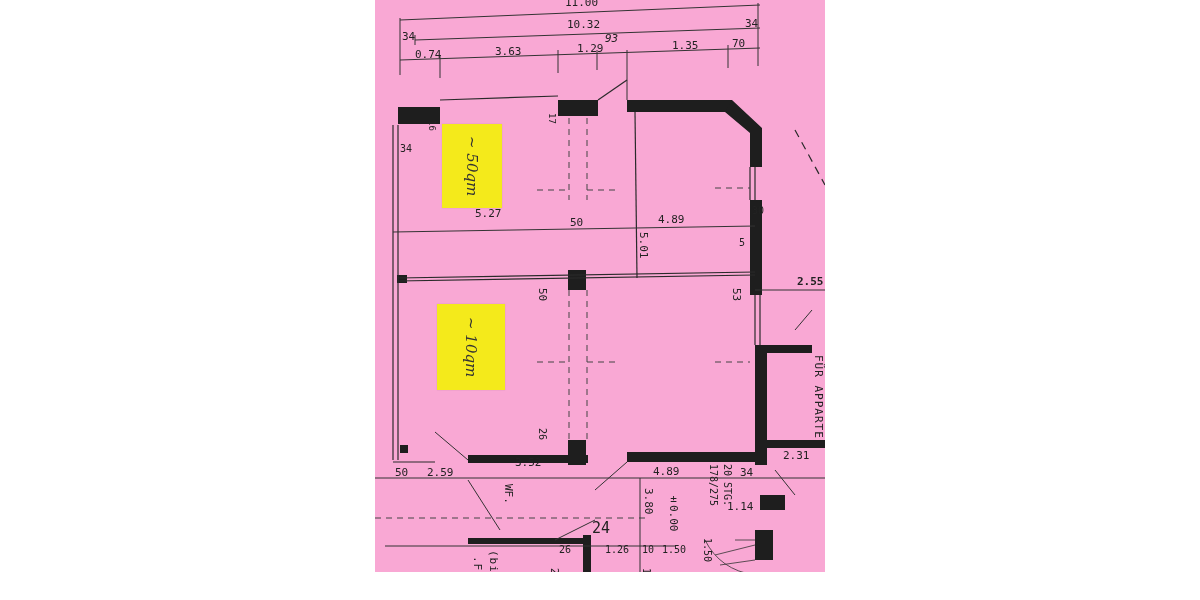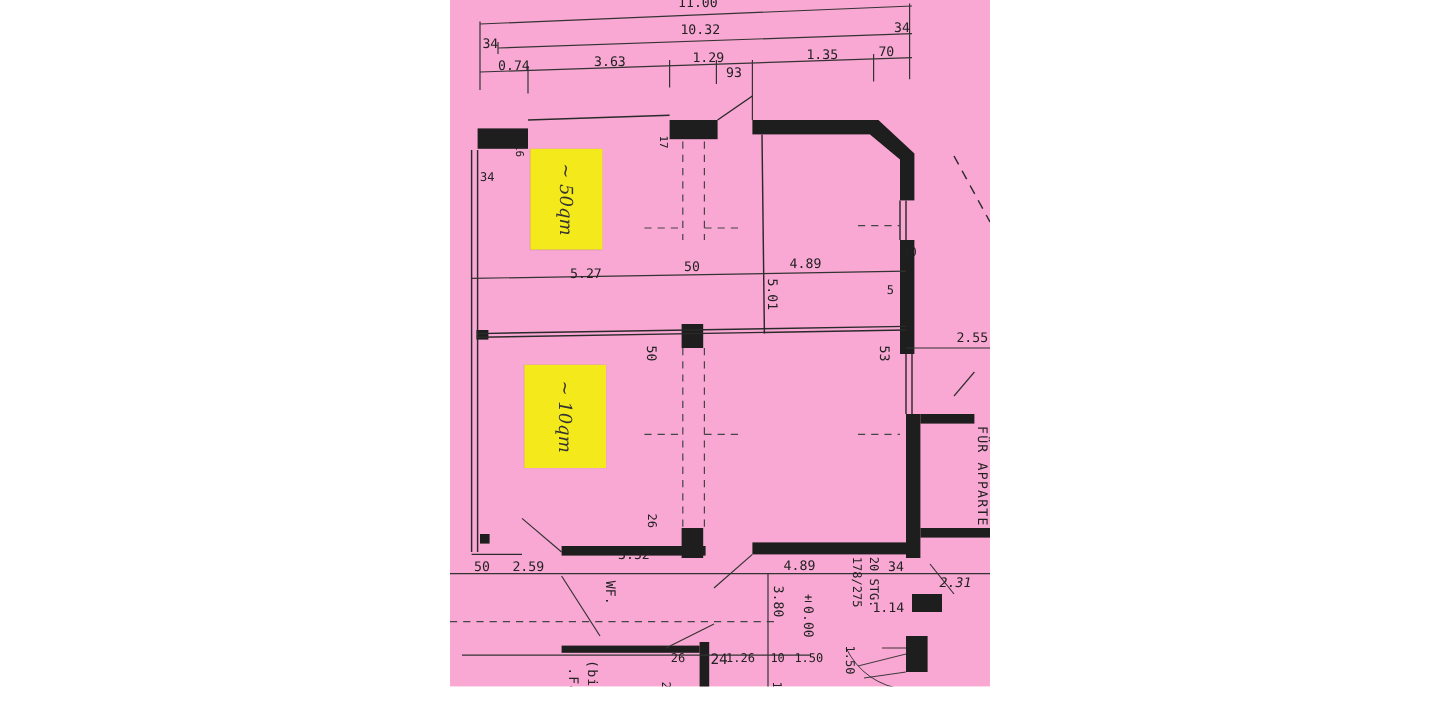--- a/index.html
+++ b/index.html
@@ -129,63 +129,63 @@
     </g>
   </svg>
 
   <div class="dim" style="left:190px;top:-3px;">11.00</div>
   <div class="dim" style="left:192px;top:19px;">10.32</div>
   <div class="dim" style="left:27px;top:31px;">34</div>
   <div class="dim" style="left:370px;top:18px;">34</div>
   <div class="dim" style="left:40px;top:49px;">0.74</div>
   <div class="dim" style="left:120px;top:46px;">3.63</div>
   <div class="dim" style="left:202px;top:43px;">1.29</div>
-  <div class="dim" style="left:230px;top:55px;">93</div>
+  <div class="dim" style="left:230px;top:33px;font-style:italic;">93</div>
   <div class="dim" style="left:297px;top:40px;">1.35</div>
   <div class="dim" style="left:357px;top:38px;">70</div>
 
   <div class="dim v" style="left:52px;top:120px;font-size:9px;">16</div>
   <div class="dim v" style="left:172px;top:113px;font-size:9px;">17</div>
   <div class="dim" style="left:25px;top:144px;font-size:10px;">34</div>
-  <div class="dim" style="left:100px;top:223px;">5.27</div>
+  <div class="dim" style="left:100px;top:208px;">5.27</div>
   <div class="dim" style="left:195px;top:217px;">50</div>
   <div class="dim" style="left:283px;top:214px;">4.89</div>
   <div class="dim v" style="left:263px;top:232px;">5.01</div>
   <div class="dim" style="left:377px;top:206px;font-size:10px;">30</div>
   <div class="dim" style="left:364px;top:238px;font-size:10px;">5</div>
 
   <div class="note" style="left:67px;top:124px;width:60px;height:84px;">
     <span>~ 50qm</span>
   </div>
 
   <div class="dim v" style="left:162px;top:288px;">50</div>
   <div class="dim v" style="left:356px;top:288px;">53</div>
   <div class="dim v" style="left:162px;top:428px;font-size:10px;">26</div>
 
   <div class="note" style="left:62px;top:304px;width:68px;height:86px;">
     <span>~ 10qm</span>
   </div>
 
-  <div class="dim" style="left:422px;top:276px;">2.55</div>
+  <div class="dim" style="left:422px;top:276px;font-weight:bold;">2.55</div>
   <div class="label" style="left:437px;top:355px;">FÜR APPARTE</div>
 
   <div class="dim" style="left:20px;top:467px;">50</div>
   <div class="dim" style="left:52px;top:467px;">2.59</div>
   <div class="dim" style="left:140px;top:457px;">3.52</div>
   <div class="dim" style="left:278px;top:466px;">4.89</div>
   <div class="dim v" style="left:347px;top:464px;font-size:10px;">20 STG.</div>
   <div class="dim v" style="left:333px;top:464px;font-size:10px;">178/275</div>
   <div class="dim" style="left:365px;top:467px;">34</div>
-  <div class="dim" style="left:408px;top:480px;font-style:italic;">2.31</div>
+  <div class="dim" style="left:408px;top:450px;">2.31</div>
   <div class="dim" style="left:352px;top:501px;">1.14</div>
   <div class="dim v" style="left:268px;top:488px;">3.80</div>
   <div class="dim v" style="left:293px;top:492px;">±0.00</div>
   <div class="dim v" style="left:128px;top:484px;">WF.</div>
   <div class="dim" style="left:184px;top:545px;font-size:10px;">26</div>
-  <div class="dim" style="left:217px;top:543px;font-size:12px;">24</div>
+  <div class="dim" style="left:217px;top:521px;font-size:15px;">24</div>
   <div class="dim" style="left:230px;top:545px;font-size:10px;">1.26</div>
   <div class="dim" style="left:267px;top:545px;font-size:10px;">10</div>
   <div class="dim" style="left:287px;top:545px;font-size:10px;">1.50</div>
   <div class="dim v" style="left:327px;top:538px;font-size:10px;">1.50</div>
   <div class="dim v" style="left:174px;top:568px;font-size:10px;">2.305</div>
   <div class="dim v" style="left:266px;top:568px;font-size:10px;">10</div>
   <div class="label" style="left:112px;top:550px;">(bisher</div>
   <div class="label" style="left:96px;top:556px;">.Fahrsch</div>
 </div>
 

